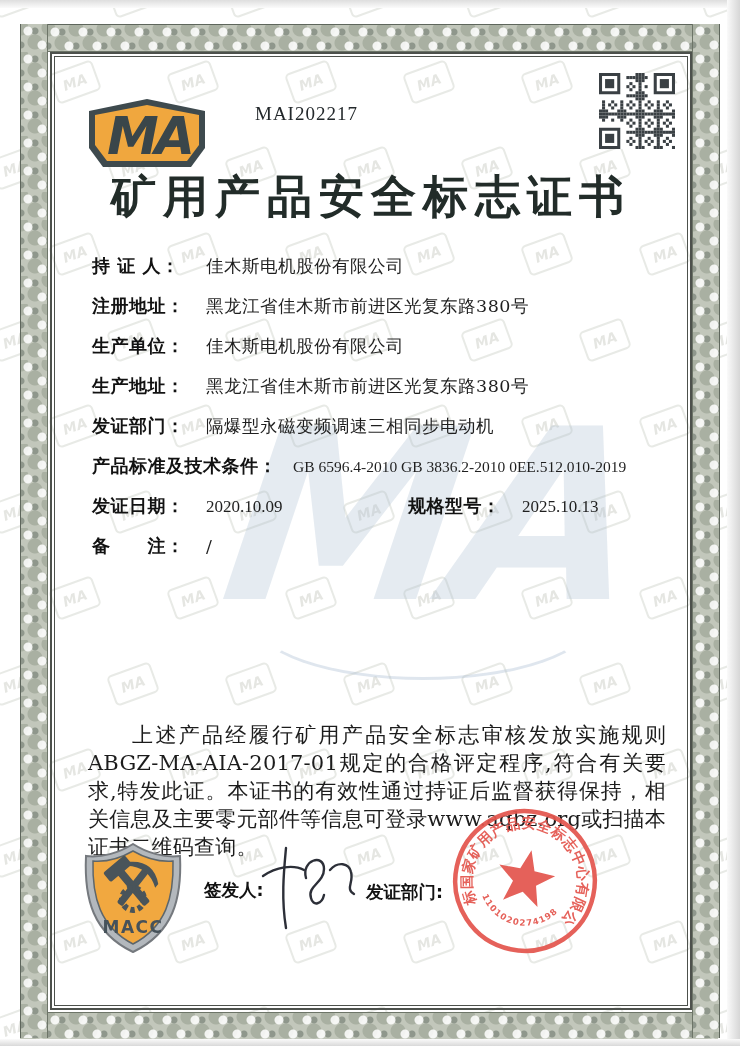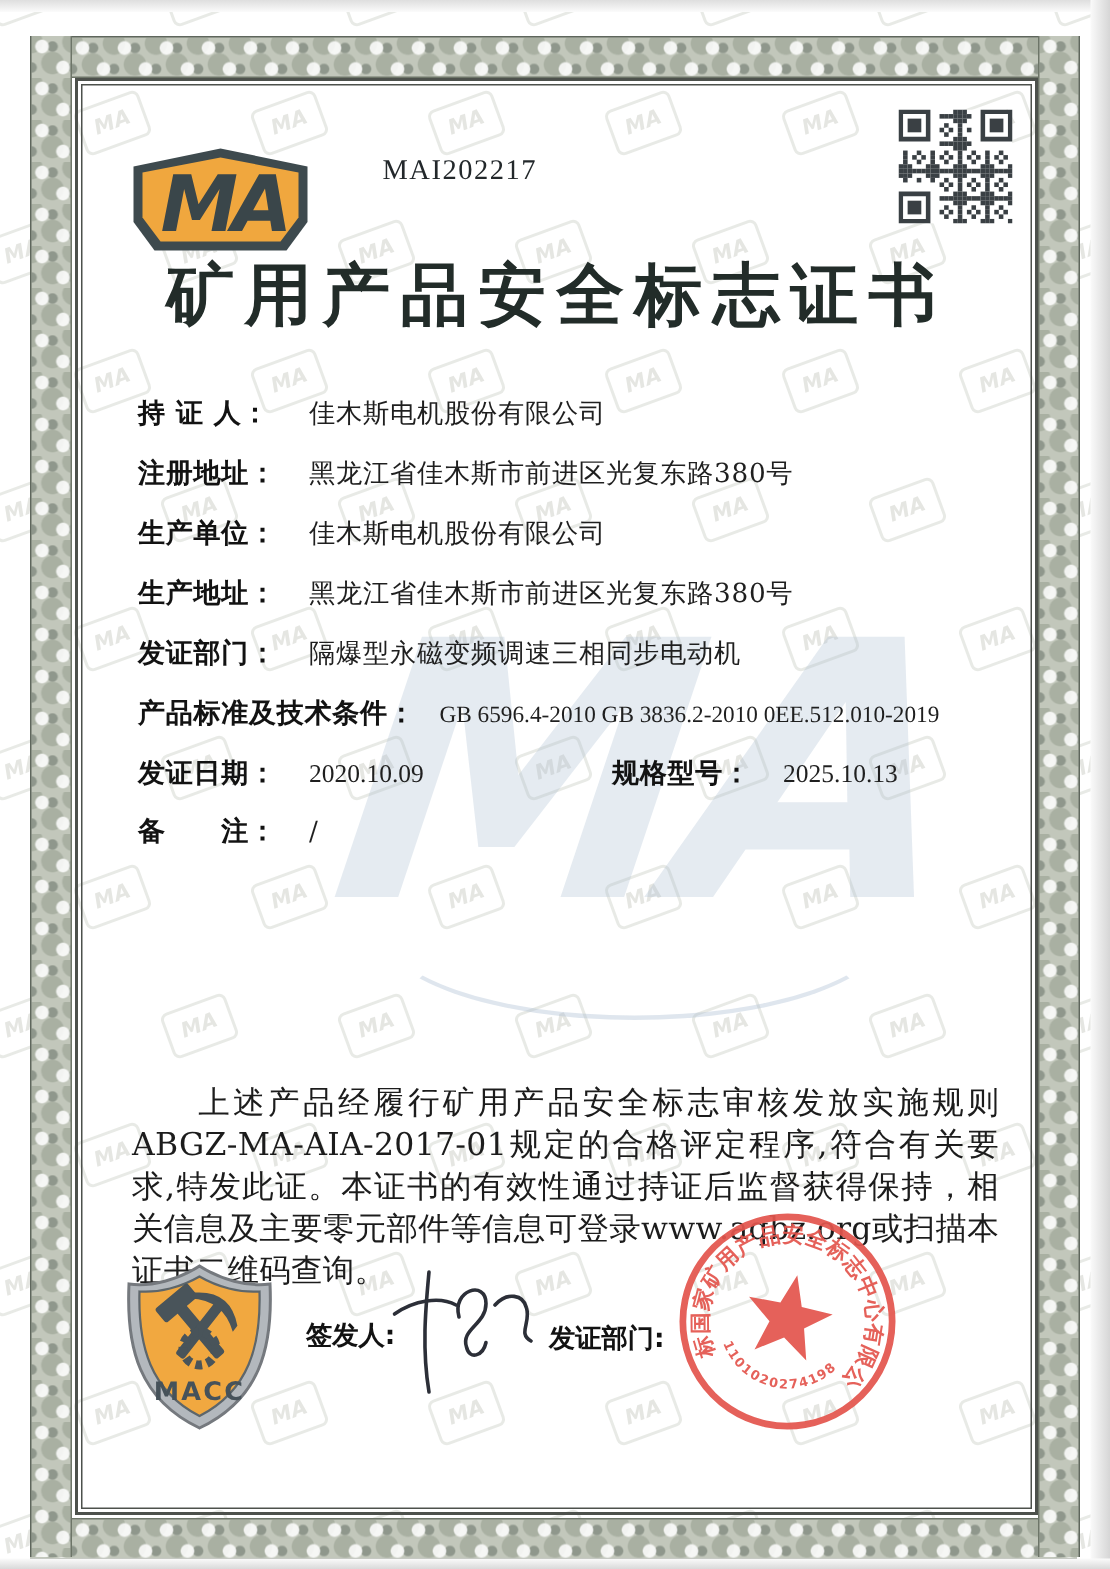--- a/index.html
+++ b/index.html
@@ -49,21 +49,21 @@
   .cert-line .lbl{font-weight:700;font-size:17.5px;letter-spacing:1px;color:#15191b;}
   .cert-line .val{font-family:"Liberation Serif","DejaVu Serif",serif;font-size:19px;margin-left:10px;
                   letter-spacing:1px;color:#23282b;}
   .qr{position:absolute;left:599px;top:73px;z-index:3;}
   .title{position:absolute;left:52px;top:167px;width:638px;z-index:3;text-align:center;
          font-family:"DejaVu Serif","Liberation Serif",serif;font-weight:700;font-size:45px;
          letter-spacing:7px;color:#222c29;}
 
   
   .fields{position:absolute;left:92px;top:254px;width:578px;z-index:3;}
-  .row{display:flex;align-items:baseline;line-height:23px;margin-bottom:16px;white-space:nowrap;margin-top:10px;}
+  .row{display:flex;align-items:baseline;line-height:23px;margin-bottom:16px;white-space:nowrap;}
   .row .label{flex:0 0 110px;font-weight:700;font-size:18px;letter-spacing:.5px;color:#121212;}
   .row .value{font-family:"DejaVu Serif","Liberation Serif",serif;font-size:17.5px;color:#1f1f1f;
               margin-left:4px;letter-spacing:.5px;}
   .row-wide .label{flex:0 0 auto;margin-right:12px;}
   .row-model .value{font-family:"DejaVu Sans Mono","Liberation Mono",monospace;font-weight:700;font-size:16px;}
   .row-std .value{font-family:"Liberation Serif","DejaVu Serif",serif;font-size:15.5px;letter-spacing:0;}
   .row-dates .label{flex:0 0 110px;}
   .row-dates .d-val{font-family:"Liberation Serif","DejaVu Serif",serif;font-size:17px;color:#1f1f1f;}
   .row-dates .iv{flex:0 0 202px;margin-left:4px;}
   .row-dates .vl{flex:0 0 114px;font-weight:700;font-size:18px;letter-spacing:.5px;color:#121212;}

